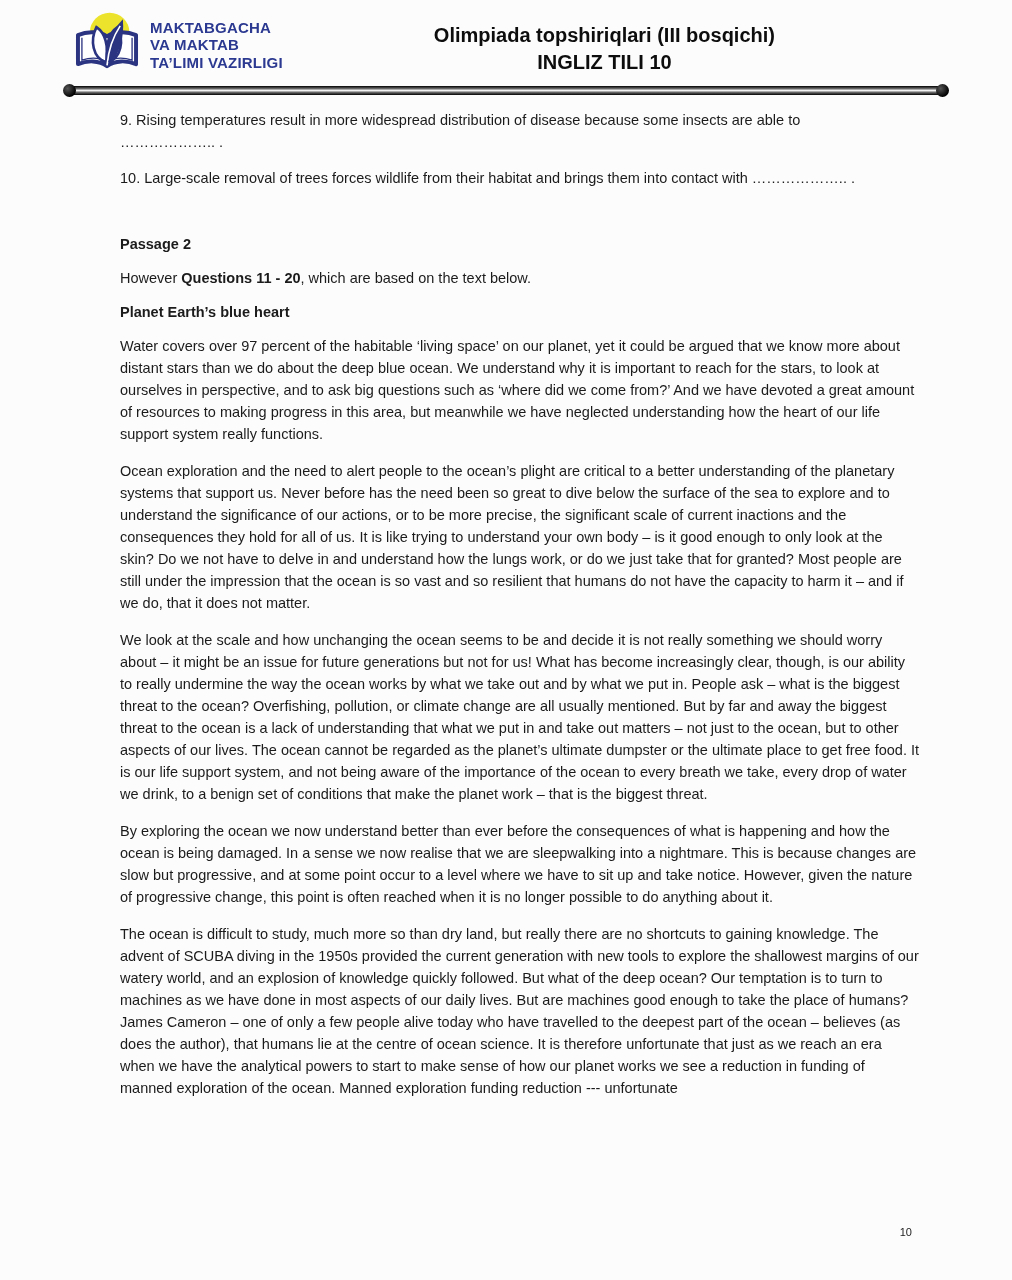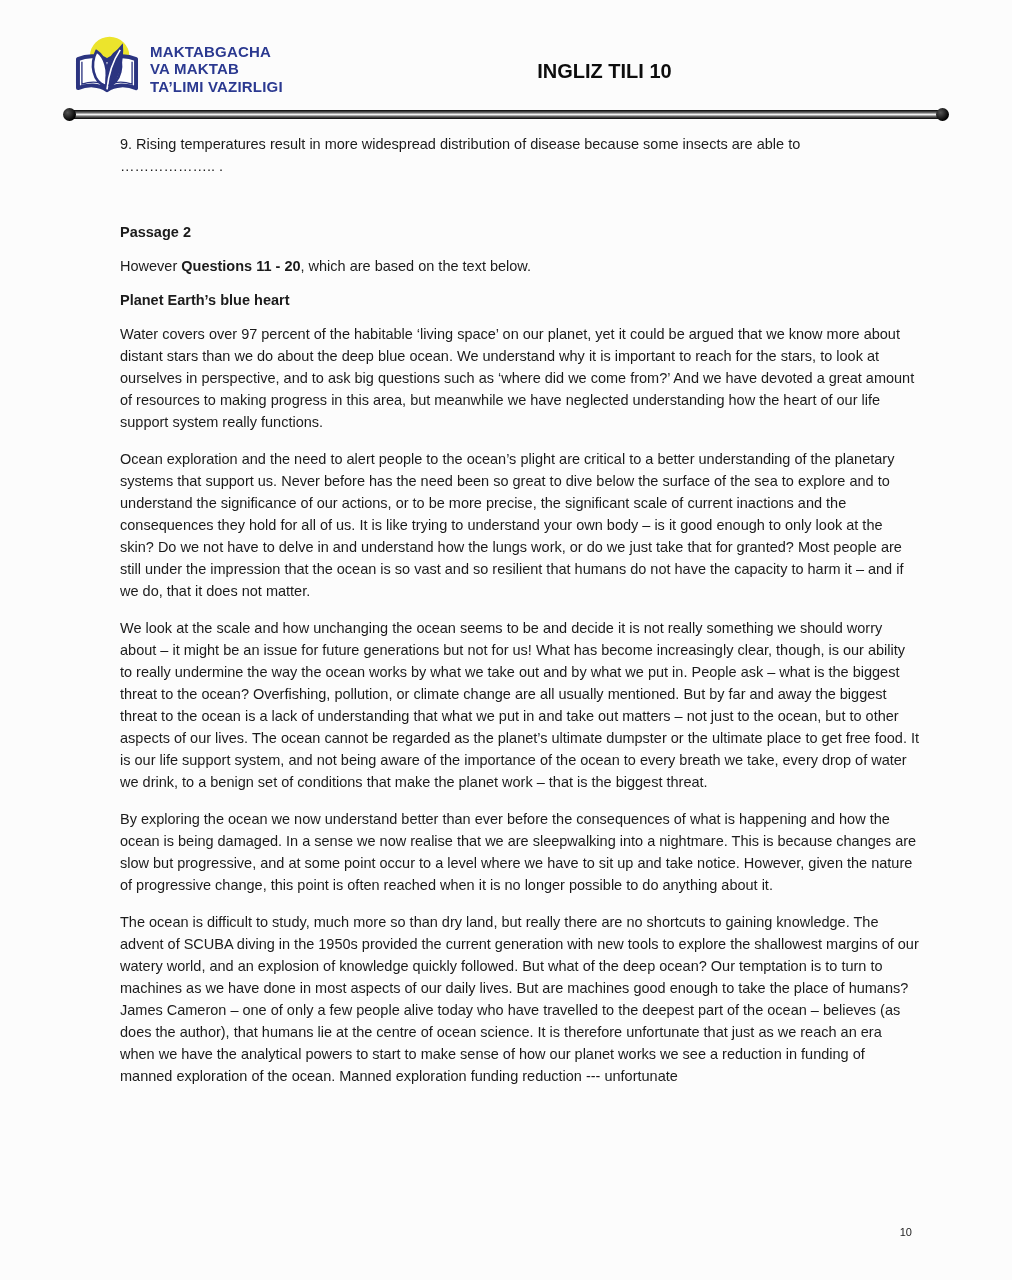--- a/index.html
+++ b/index.html
@@ -2,21 +2,21 @@
 <html><head>
 <meta charset="utf-8">
 <style>
   html,body { margin:0; padding:0; background:#e8e8e8; }
   .page {
     width:1012px; height:1280px; margin:0 auto; position:relative;
     background:#fcfcfc; overflow:hidden;
     font-family:"Liberation Sans", sans-serif; color:#1b1b1b;
   }
   
-  .header { display:flex; align-items:center; padding:10px 46px 0 74px;margin-top:24px; }
+  .header { display:flex; align-items:flex-end; padding:10px 46px 0 74px; }
   .logo-group { display:flex; gap:10px; align-items:flex-start; }
   .logo-svg { width:66px; height:66px; flex:0 0 auto; }
   .logo-text {
     color:#2b3990; font-weight:bold; font-size:15px; line-height:1.16;
     padding-top:9px; letter-spacing:0.2px; white-space:nowrap;
   }
   .titles {
     flex:1; text-align:center; font-weight:bold; color:#0d0d0d;
     font-size:20px; line-height:1.35; padding-top:8px; padding-right:40px;
   }
@@ -58,30 +58,32 @@
         <path d="M50,84 C52,62 58,42 70,24" fill="none" stroke="#ffffff" stroke-width="2.5"></path>
         <path d="M12,42 L12,76 C24,72 38,72 48,78 M88,42 L88,76 C76,72 62,72 52,78" fill="none" stroke="#2b3480" stroke-width="2"></path>
       </svg>
       <div class="logo-text">
         <div>MAKTABGACHA</div>
         <div>VA MAKTAB</div>
         <div>TA’LIMI VAZIRLIGI</div>
       </div>
     </div>
     <div class="titles">
+      <div>Olimpiada topshiriqlari (III bosqichi)</div>
       <div>INGLIZ TILI 10</div>
     </div>
   </div>
 
   <div class="rule"></div>
 
   <div class="content">
 
     <p class="q-item"><span>9. Rising temperatures result in more widespread distribution of disease because some insects are able to</span><span class="blank-line">……………….. .</span></p>
 
+    <p class="q-item"><span>10. Large-scale removal of trees forces wildlife from their habitat and brings them into contact with ……………….. .</span></p>
 
     <p class="section-label">Passage 2</p>
 
     <p class="instruction"><span>However </span><span class="bold">Questions 11 - 20</span><span>, which are based on the text below.</span></p>
 
     <p class="passage-title">Planet Earth’s blue heart</p>
 
     <p>Water covers over 97 percent of the habitable ‘living space’ on our planet, yet it could be argued that we know more about distant stars than we do about the deep blue ocean. We understand why it is important to reach for the stars, to look at ourselves in perspective, and to ask big questions such as ‘where did we come from?’ And we have devoted a great amount of resources to making progress in this area, but meanwhile we have neglected understanding how the heart of our life support system really functions.</p>
     <p>Ocean exploration and the need to alert people to the ocean’s plight are critical to a better understanding of the planetary systems that support us. Never before has the need been so great to dive below the surface of the sea to explore and to understand the significance of our actions, or to be more precise, the significant scale of current inactions and the consequences they hold for all of us. It is like trying to understand your own body – is it good enough to only look at the skin? Do we not have to delve in and understand how the lungs work, or do we just take that for granted? Most people are still under the impression that the ocean is so vast and so resilient that humans do not have the capacity to harm it – and if we do, that it does not matter.</p>
     <p>We look at the scale and how unchanging the ocean seems to be and decide it is not really something we should worry about – it might be an issue for future generations but not for us! What has become increasingly clear, though, is our ability to really undermine the way the ocean works by what we take out and by what we put in. People ask – what is the biggest threat to the ocean? Overfishing, pollution, or climate change are all usually mentioned. But by far and away the biggest threat to the ocean is a lack of understanding that what we put in and take out matters – not just to the ocean, but to other aspects of our lives. The ocean cannot be regarded as the planet’s ultimate dumpster or the ultimate place to get free food. It is our life support system, and not being aware of the importance of the ocean to every breath we take, every drop of water we drink, to a benign set of conditions that make the planet work – that is the biggest threat.</p>

